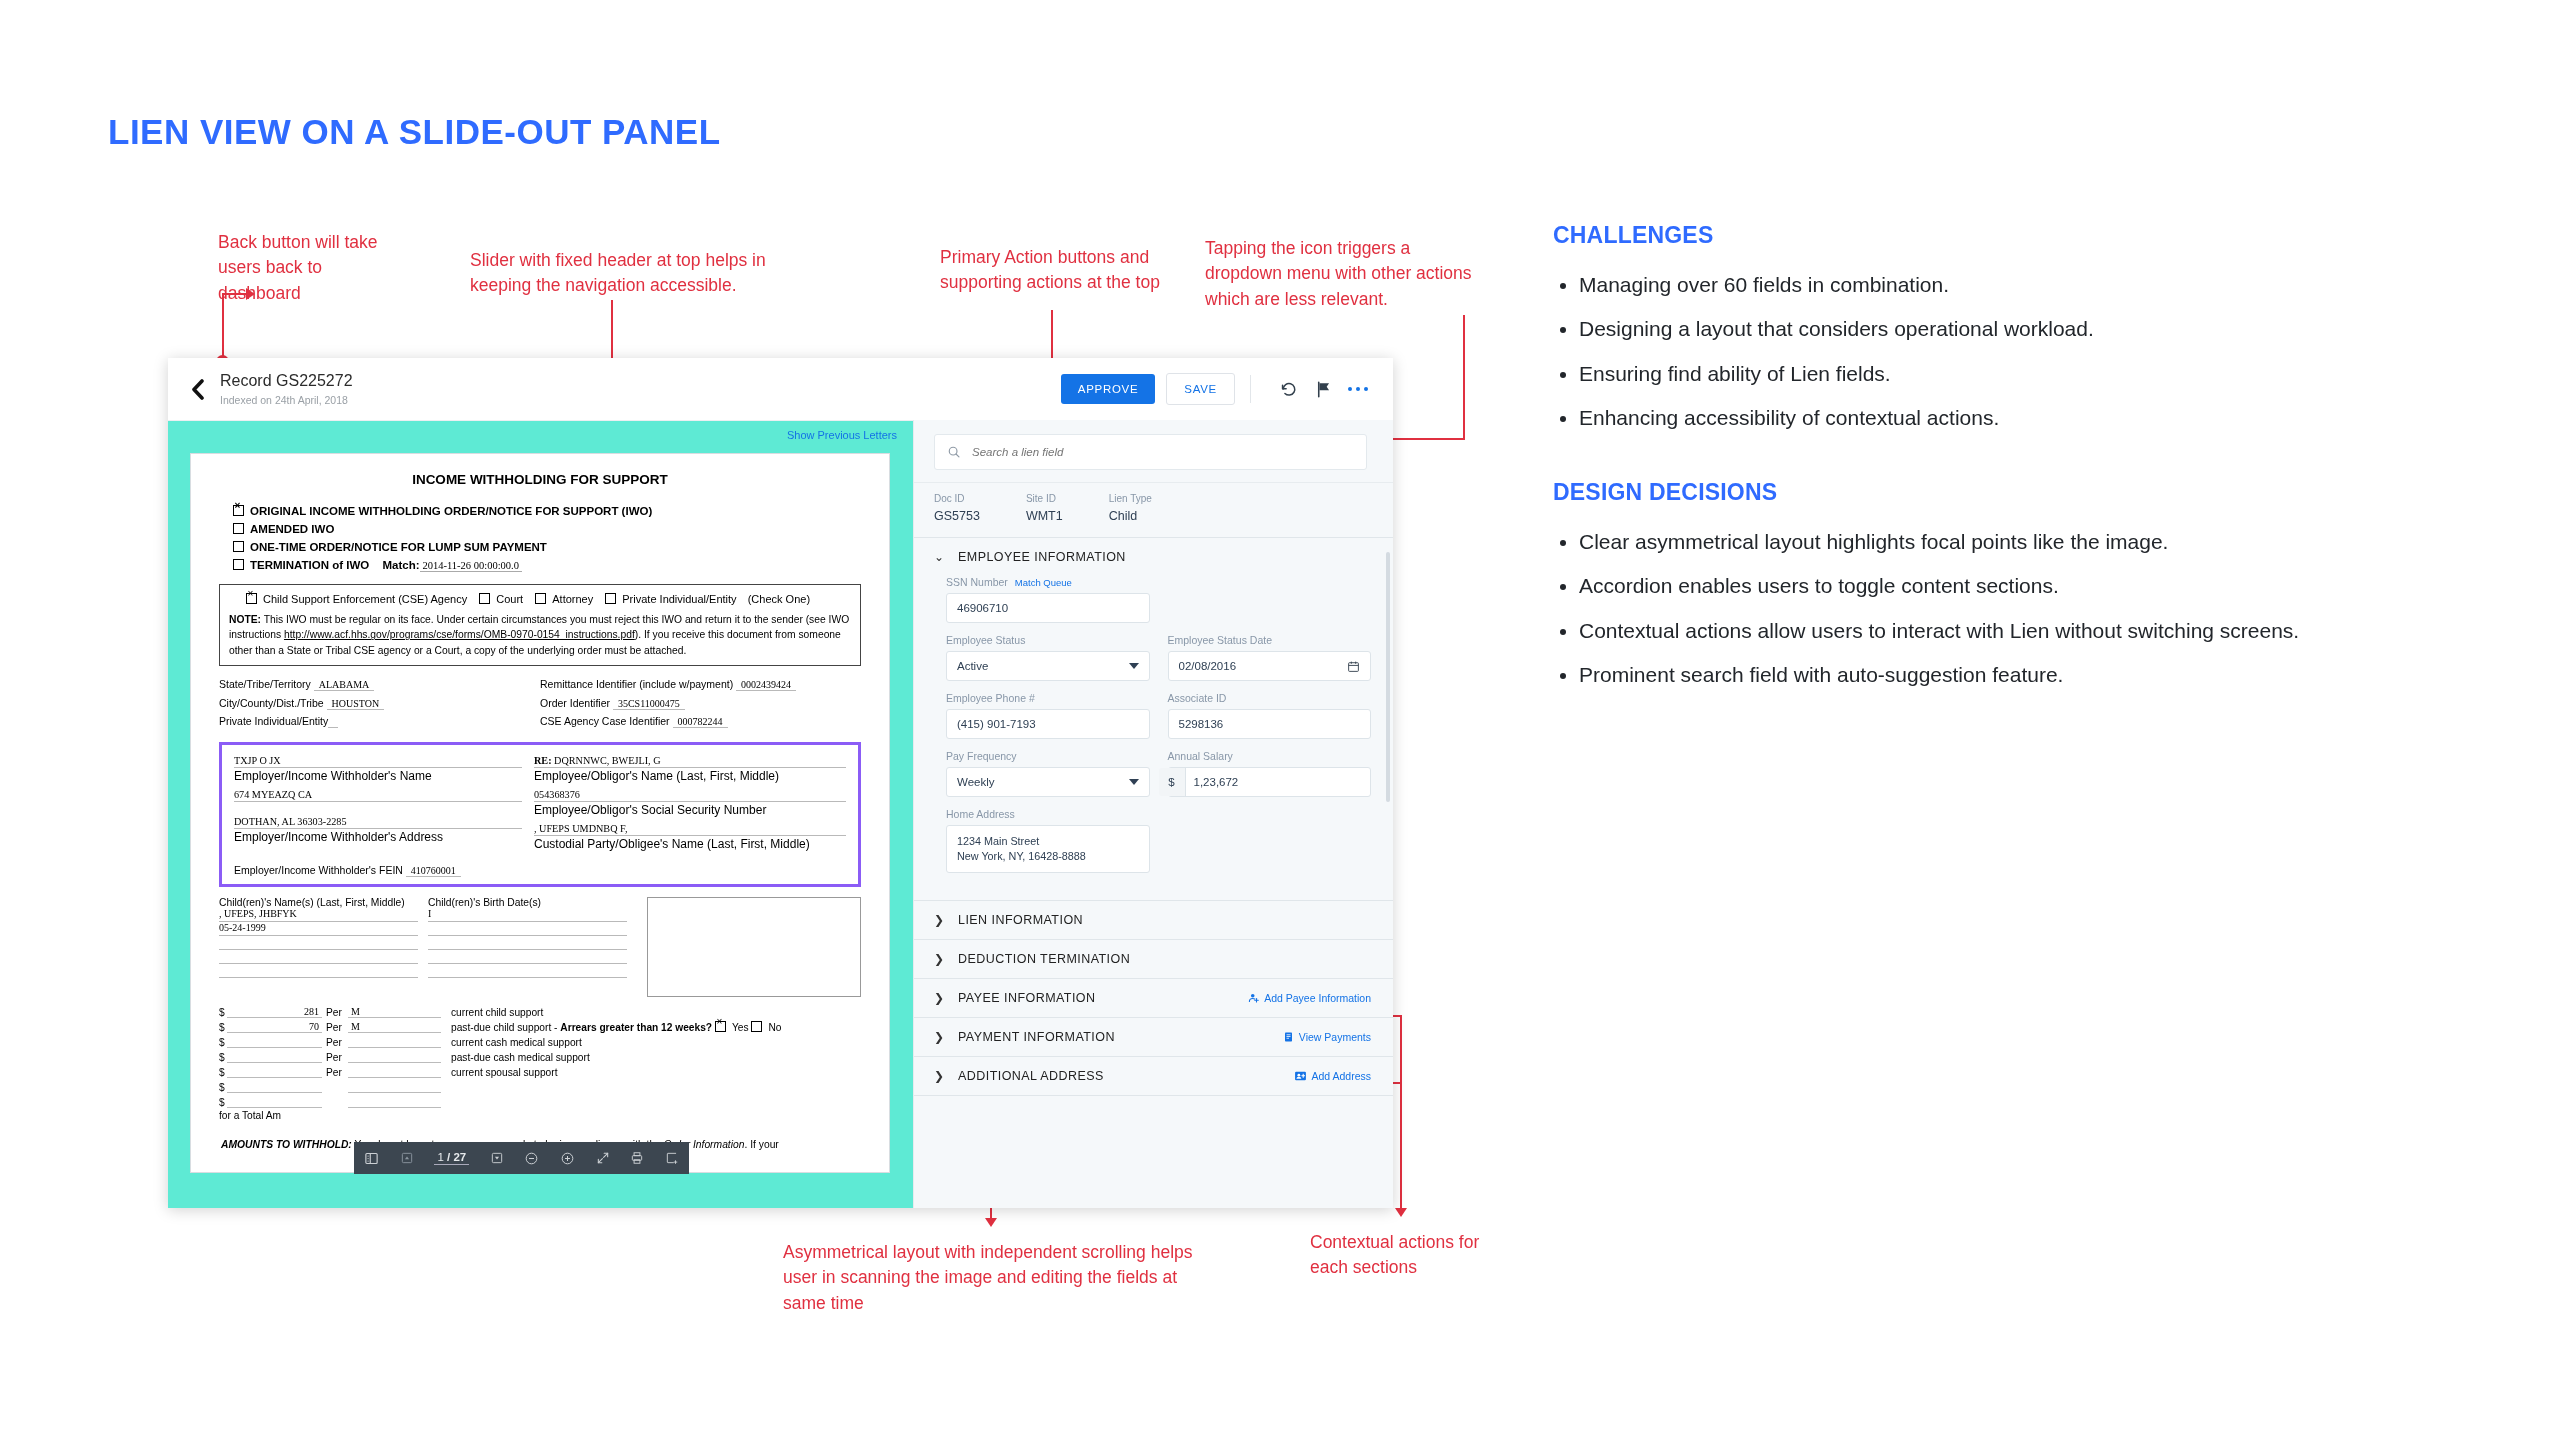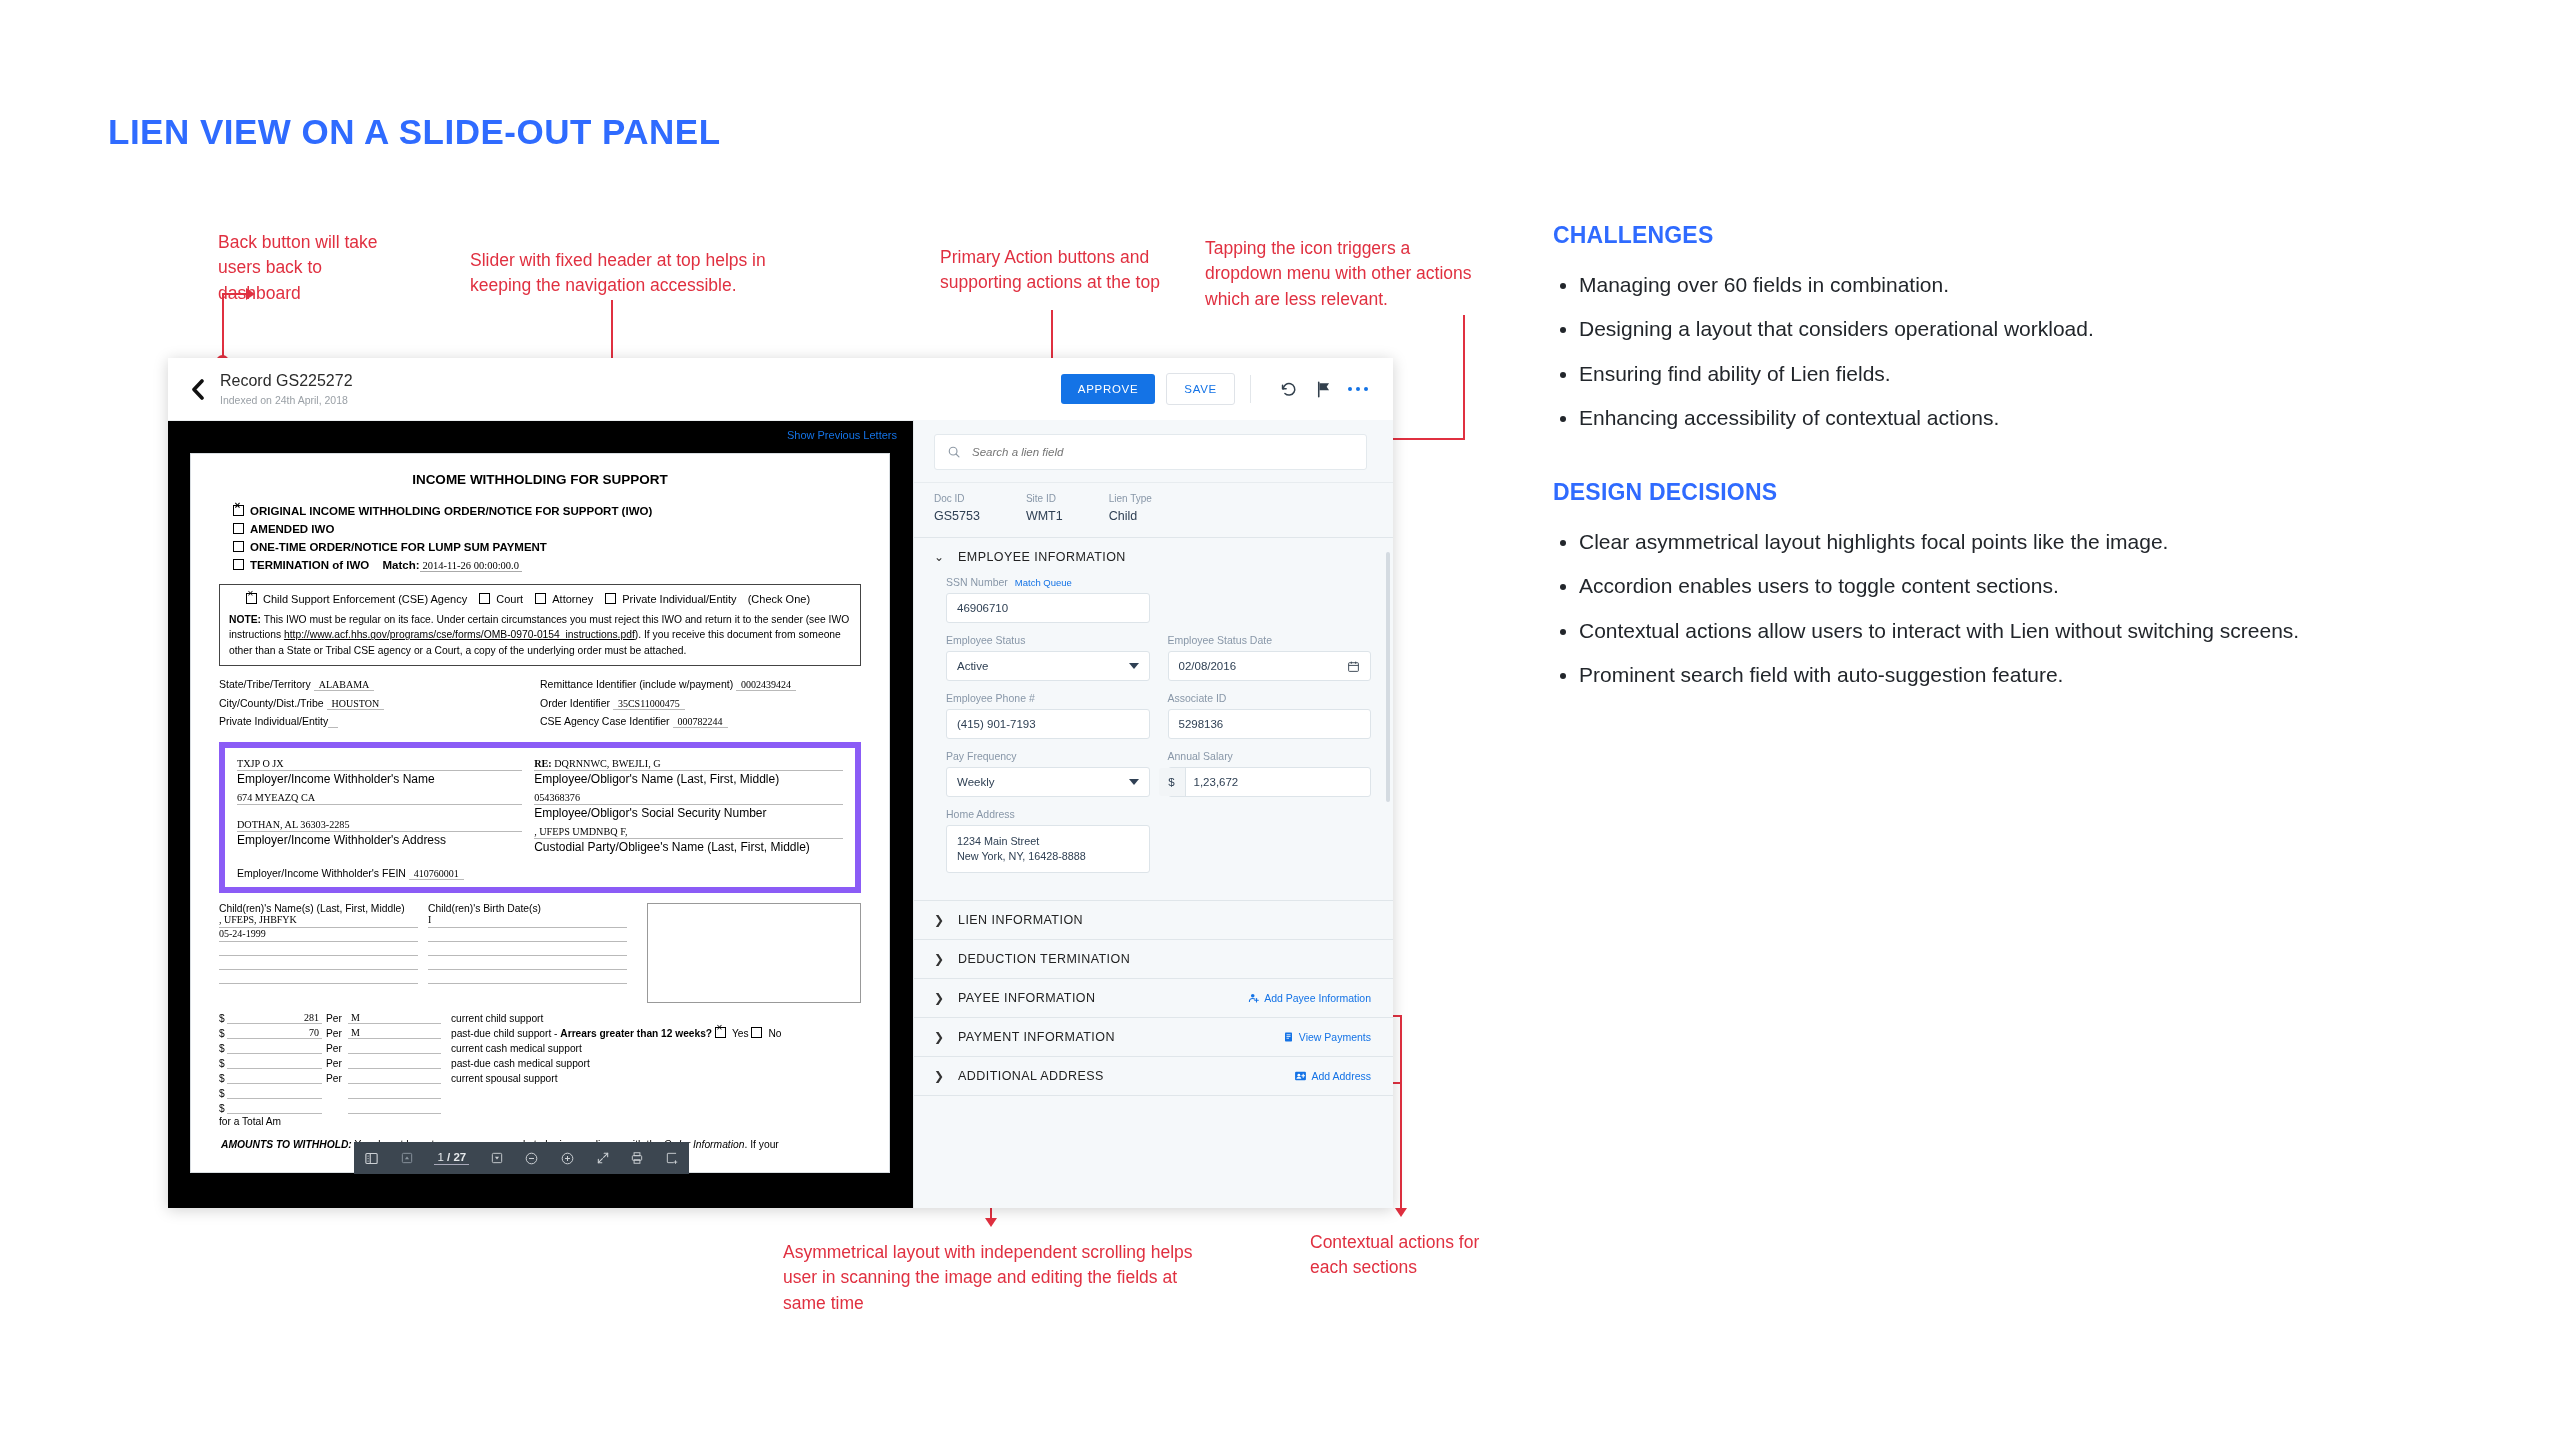--- a/index.html
+++ b/index.html
@@ -62,21 +62,21 @@
   .hdr-div{width:1px;height:28px;background:#e2e6ea;margin:0 15px;}
   .icon-btn{width:26px;height:26px;display:flex;align-items:center;justify-content:center;cursor:pointer;margin-left:9px;}
   .dots{display:flex;gap:3.5px;align-items:center;}
   .dots i{width:4.5px;height:4.5px;border-radius:50%;background:#1473e6;display:block;}
 
   
   .app-body{display:flex;height:788px;position:relative;}
 
   
   .doc-pane{
-    width:745px;background:#000000;position:relative;overflow:hidden;
+    width:745px;background:#5eead4;position:relative;overflow:hidden;
     border-top:1px solid #eceff1;box-sizing:border-box;
   }
   .prev-letters{
     position:absolute;right:16px;top:8px;color:#1473e6;font-size:11px;cursor:pointer;
   }
   .doc-sheet{
     position:absolute;left:22px;top:32px;width:700px;height:720px;
     background:#fff;border:1px solid #d8dde1;box-sizing:border-box;
     font-family:"Liberation Serif",serif;color:#000;overflow:hidden;
   }
@@ -88,21 +88,21 @@
   .date-val{font-family:"Liberation Serif",serif;font-weight:normal;font-size:10.5px;border-bottom:1px solid #aaa;padding:0 3px;}
   .note-box{border:1px solid #444;margin:9px 8px 0 8px;padding:7px 9px;}
   .agency-row{font-family:"Liberation Sans",sans-serif;font-size:11px;margin-bottom:7px;padding-left:8px;}
   .agency-row .bx{margin-left:9px;}
   .note-txt{font-family:"Liberation Sans",sans-serif;font-size:10.3px;line-height:1.5;}
   .note-txt b{font-weight:bold;}
   .note-txt a{color:#000;text-decoration:underline;}
   .two-col{display:flex;margin:9px 8px 0 8px;font-family:"Liberation Sans",sans-serif;font-size:10.5px;line-height:1.72;}
   .two-col .c{flex:1;}
   .ul{font-family:"Liberation Serif",serif;font-size:10px;border-bottom:1px solid #b9b9b9;padding:0 5px;}
-  .emp-box{border:6px solid #8b5cf6;margin:12px 8px 0 8px;padding:10px 12px 8px 12px;display:flex;font-family:"Liberation Sans",sans-serif;font-size:10.5px;}
+  .emp-box{border:3px solid #8b5cf6;margin:12px 8px 0 8px;padding:10px 12px 8px 12px;display:flex;font-family:"Liberation Sans",sans-serif;font-size:10.5px;}
   .emp-box .lcol{width:48%;padding-right:12px;}
   .emp-box .rcol{width:52%;}
   .fld{border-bottom:1px solid #b9b9b9;font-family:"Liberation Serif",serif;font-size:10.2px;padding-bottom:1px;}
   .lbl{font-size:12px;padding:1px 0 6px 0;}
   .kid-wrap{display:flex;margin:10px 8px 0 8px;}
   .kid-col{width:31%;padding-right:10px;font-family:"Liberation Sans",sans-serif;font-size:10.3px;}
   .kid-line{border-bottom:1px solid #b9b9b9;height:13px;font-family:"Liberation Serif",serif;font-size:10px;}
   .kid-box{flex:1;border:1px solid #999;height:98px;margin-left:10px;}
   .order-info{margin:8px 8px 0 8px;font-family:"Liberation Sans",sans-serif;font-size:10.3px;line-height:1.52;}
   .order-info i{font-weight:bold;font-style:italic;}

